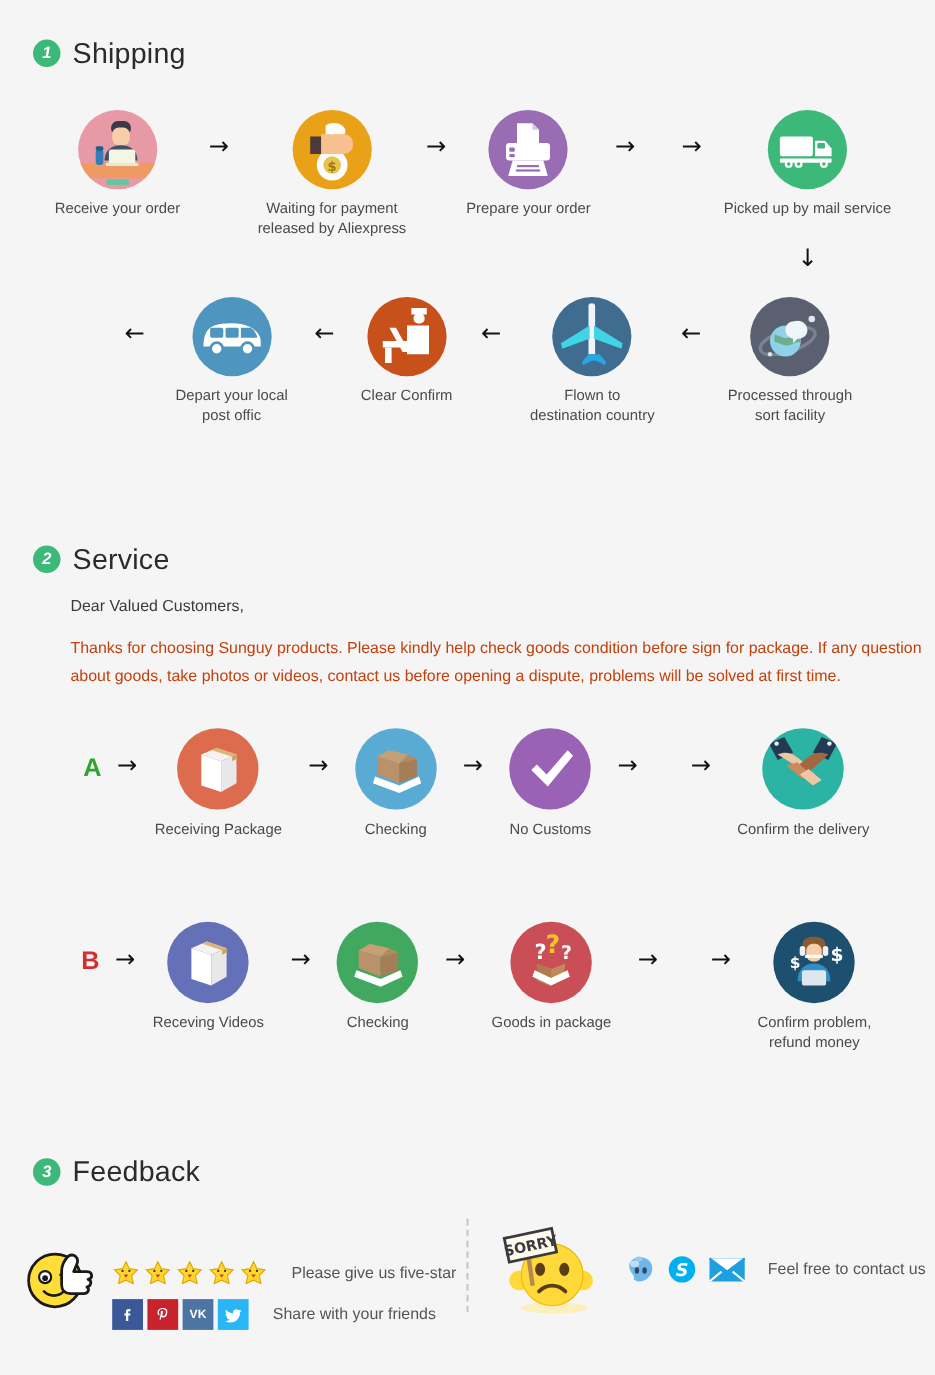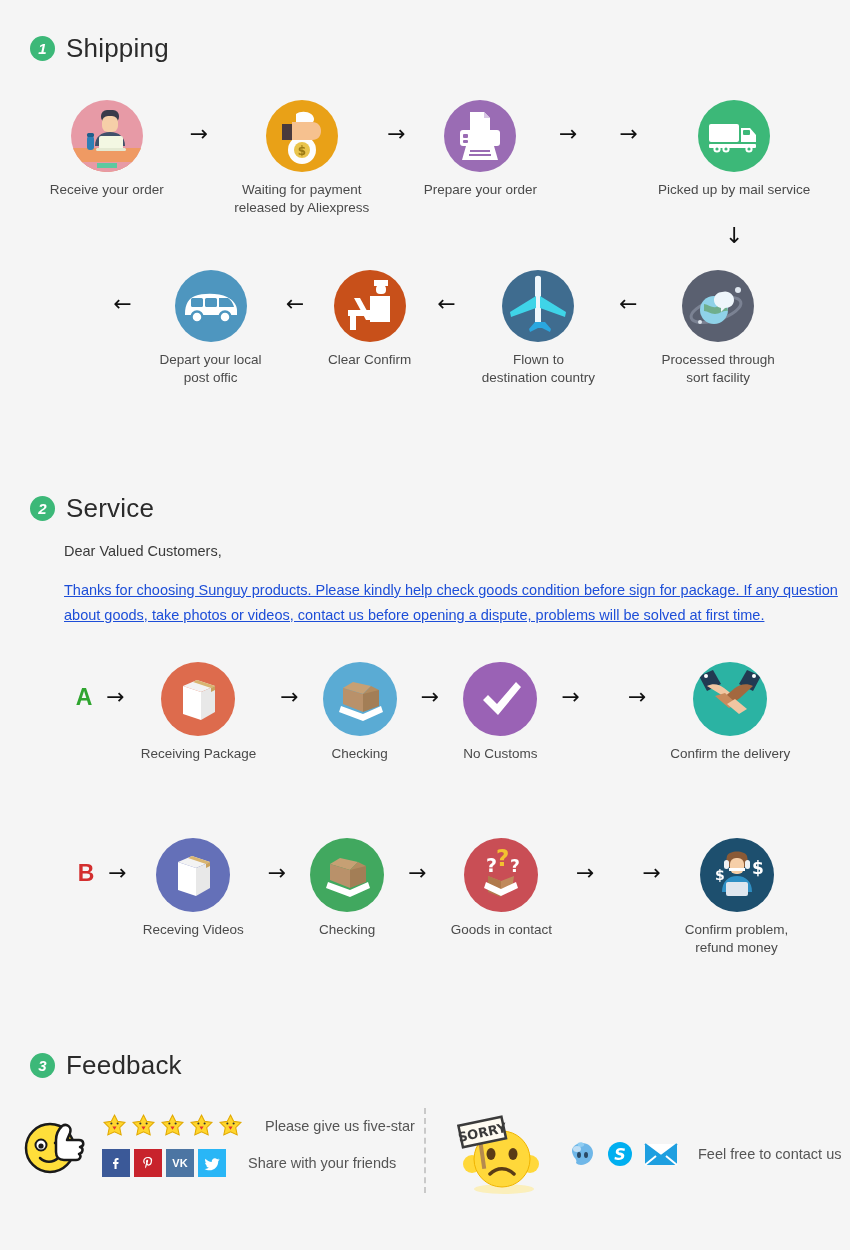--- a/index.html
+++ b/index.html
@@ -85,21 +85,21 @@
   #ship-row-1 { position: absolute; left: 30px; top: 100px; width: 800px; }
   #ship-row-2 { position: absolute; left: 30px; top: 270px; width: 800px; }
   #ship-down-arrow { position: absolute; left: 725px; top: 225px; }
   .ship-circle { width: 72px; height: 72px; }
   .ship-arrow { margin-top: 23px; }
 
   
   #service-head { position: absolute; left: 30px; top: 493px; }
   #service-copy { position: absolute; left: 64px; top: 543px; width: 775px; }
   #service-greeting { font-size: 14.5px; color: #3a3a3a; margin-bottom: 19px; }
-  #service-text { font-size: 14.5px; color: #1d4ed8; line-height: 1.72; text-decoration: underline; }
+  #service-text { font-size: 14.5px; color: #c2410c; line-height: 1.72; }
   #svc-row-a { position: absolute; left: 28px; top: 662px; width: 810px; }
   #svc-row-b { position: absolute; left: 28px; top: 838px; width: 810px; }
   .svc-circle { width: 74px; height: 74px; }
   .svc-arrow { margin-top: 24px; }
   .row-letter {
     font-size: 23px;
     font-weight: 600;
     line-height: 1;
     margin-top: 24px;
     flex: 0 0 auto;
@@ -109,21 +109,21 @@
 
   
   #feedback-head { position: absolute; left: 30px; top: 1050px; }
   #feedback-left { position: absolute; left: 22px; top: 1113px; display: flex; align-items: center; gap: 12px; }
   #feedback-divider {
     position: absolute; left: 424px; top: 1108px;
     width: 0; height: 85px;
     border-left: 2px dashed #c9c9c9;
   }
   #feedback-right { position: absolute; left: 452px; top: 1113px; display: flex; align-items: center; gap: 10px; }
-  .fb-lines { display: flex; flex-direction: column; gap: 11px; }
+  .fb-lines { display: flex; flex-direction: column; gap: 11px; margin-top: 32px; }
   .fb-line { display: flex; align-items: center; gap: 22px; }
   .fb-text { font-size: 14.5px; color: #555; white-space: nowrap; }
   .stars { display: flex; gap: 4px; }
   .star {
     width: 25px; height: 25px;
     display: block;
   }
   .social-row { display: flex; gap: 4px; }
   .social {
     width: 28px; height: 28px;
@@ -408,21 +408,21 @@
     <div class="circle svc-circle" style="background:#c94e55">
       <svg viewBox="0 0 74 74" width="74" height="74">
         <text x="22" y="34" font-size="19" font-weight="bold" fill="#ffffff" font-family="DejaVu Sans">?</text>
         <text x="32" y="28" font-size="23" font-weight="bold" fill="#f2c230" font-family="DejaVu Sans">?</text>
         <text x="46" y="34" font-size="17" font-weight="bold" fill="#ffffff" font-family="DejaVu Sans">?</text>
         <path d="M24 38l13 5 13-5-2 14-11 5-11-5z" fill="#c08a5c"></path>
         <path d="M24 38l13 5v16l-13-5z" fill="#b07a4c"></path>
         <path d="M22 44l15 7 15-7 2 6-17 8-17-8z" fill="#ffffff"></path>
       </svg>
     </div>
-    <div class="step-label">Goods in contact</div>
+    <div class="step-label">Goods in package</div>
   </div>
 
   <div class="arrow arrow-r svc-arrow" style="margin:24px 24px 0 24px"></div>
 
 
   <div class="arrow arrow-r svc-arrow" style="margin:24px 24px 0 24px"></div>
 
   <div class="flow-step">
     <div class="circle svc-circle" style="background:#1d4f6e">
       <svg viewBox="0 0 74 74" width="74" height="74">

